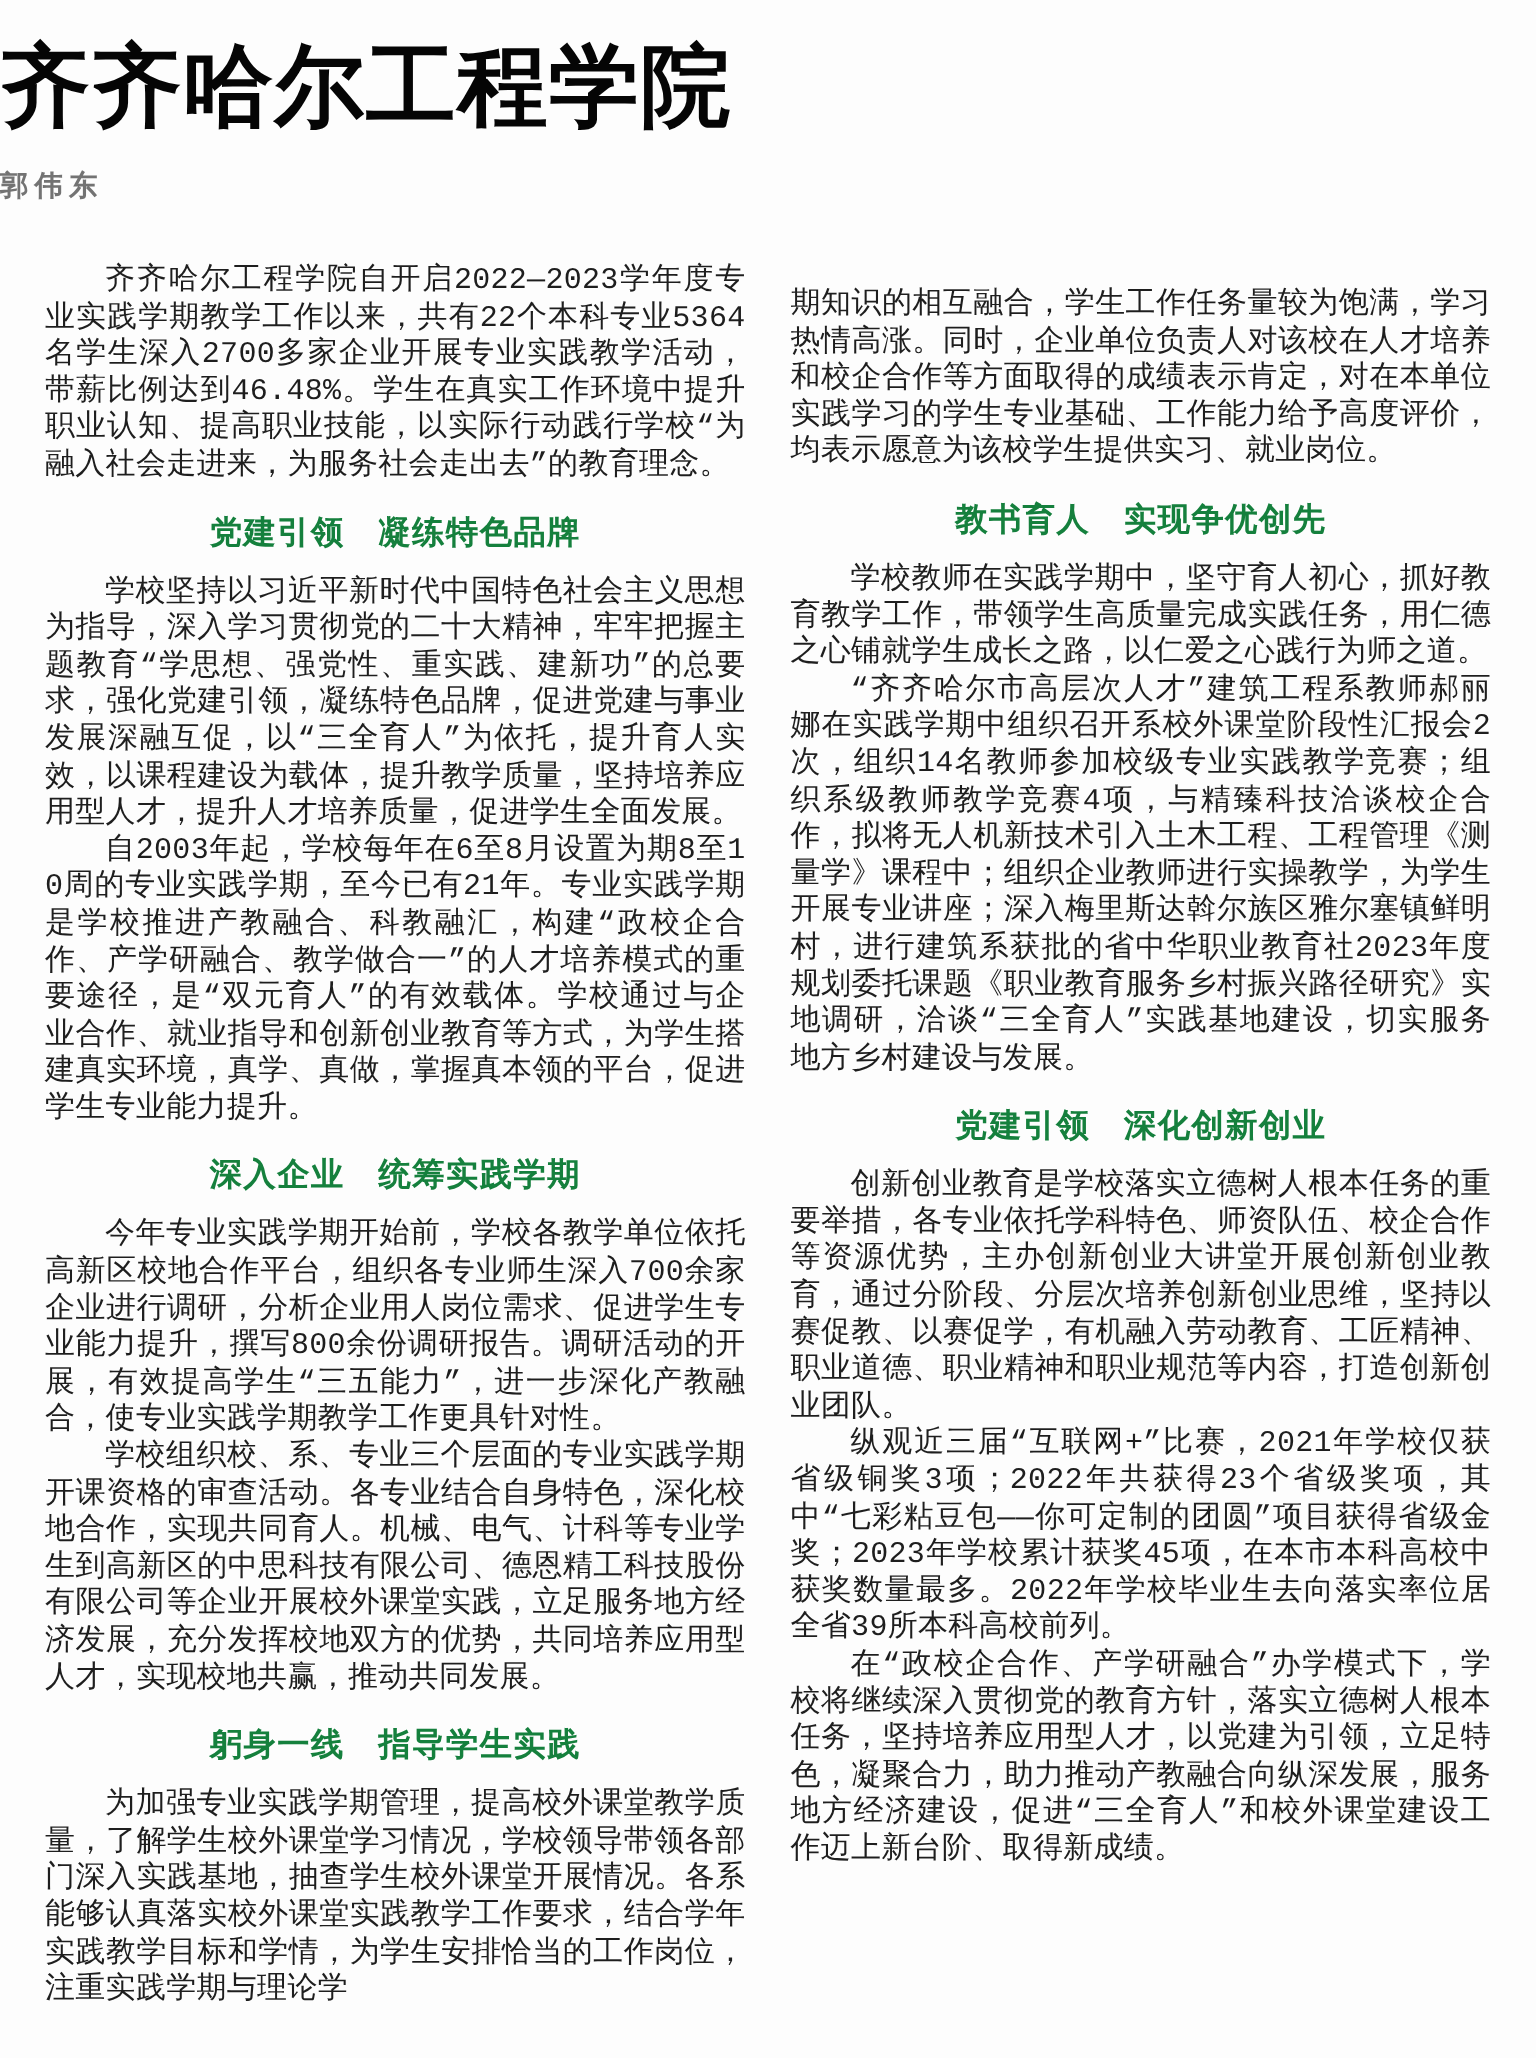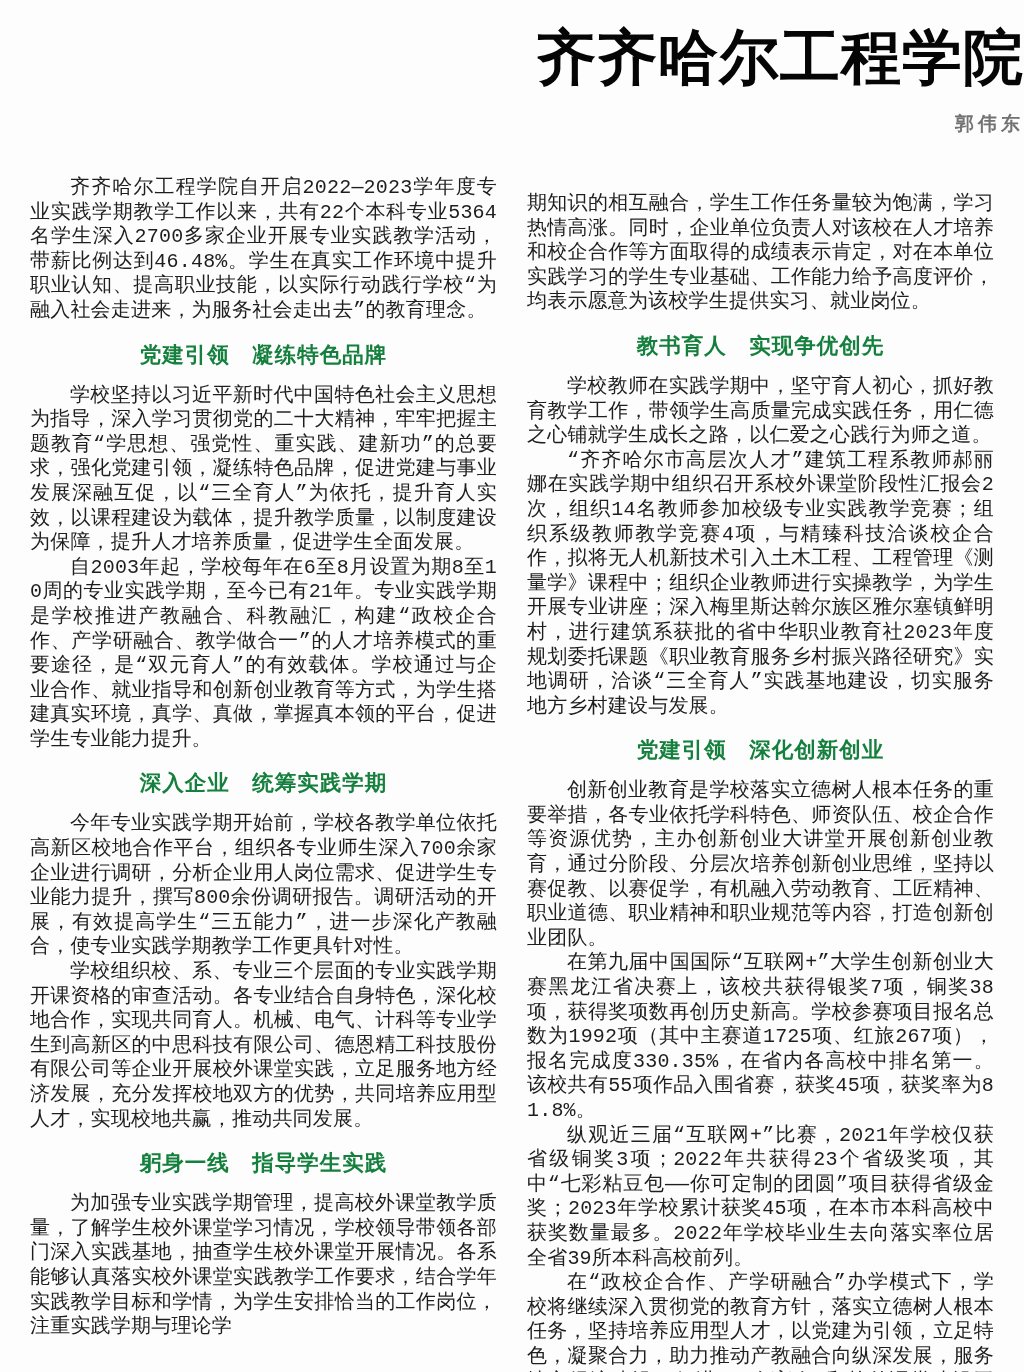--- a/index.html
+++ b/index.html
@@ -7,21 +7,21 @@
   .page {
     position: relative;
     width: 1024px;
     height: 1372px;
     margin: 0 auto;
     background: #fdfdfd;
     overflow: hidden;
     font-family: "Liberation Serif", "DejaVu Serif", serif;
     color: #1e1e1e;
   }
-  .header { text-align: right; }
+  .header { text-align: left; }
   .title-line {
     font-family: "Liberation Sans", "DejaVu Sans", sans-serif;
     font-weight: 900;
     color: #050505;
     font-size: 60px;
     line-height: 64px;
     letter-spacing: 1px;
     white-space: nowrap;
   }
   .title-line1 { padding-top: 26px; }
@@ -70,33 +70,32 @@
 <div class="page">
   <header class="header">
     <div class="title-line title-line1">齐齐哈尔工程学院</div>
     <div class="byline">郭伟东</div>
   </header>
 
   <main class="columns">
     <div class="column" id="col-left">
         <p class="para">齐齐哈尔工程学院自开启2022—2023学年度专业实践学期教学工作以来，共有22个本科专业5364名学生深入2700多家企业开展专业实践教学活动，带薪比例达到46.48%。学生在真实工作环境中提升职业认知、提高职业技能，以实际行动践行学校“为融入社会走进来，为服务社会走出去”的教育理念。</p>
         <h2 class="heading">党建引领　凝练特色品牌</h2>
-        <p class="para">学校坚持以习近平新时代中国特色社会主义思想为指导，深入学习贯彻党的二十大精神，牢牢把握主题教育“学思想、强党性、重实践、建新功”的总要求，强化党建引领，凝练特色品牌，促进党建与事业发展深融互促，以“三全育人”为依托，提升育人实效，以课程建设为载体，提升教学质量，以制度建设为保障，提升人才培养质量，促进学生全面发展。</p>
+        <p class="para">学校坚持以习近平新时代中国特色社会主义思想为指导，深入学习贯彻党的二十大精神，牢牢把握主题教育“学思想、强党性、重实践、建新功”的总要求，强化党建引领，凝练特色品牌，促进党建与事业发展深融互促，以“三全育人”为依托，提升育人实效，以课程建设为载体，提升教学质量，坚持培养应用型人才，提升人才培养质量，促进学生全面发展。</p>
         <p class="para">自2003年起，学校每年在6至8月设置为期8至10周的专业实践学期，至今已有21年。专业实践学期是学校推进产教融合、科教融汇，构建“政校企合作、产学研融合、教学做合一”的人才培养模式的重要途径，是“双元育人”的有效载体。学校通过与企业合作、就业指导和创新创业教育等方式，为学生搭建真实环境，真学、真做，掌握真本领的平台，促进学生专业能力提升。</p>
         <h2 class="heading">深入企业　统筹实践学期</h2>
         <p class="para">今年专业实践学期开始前，学校各教学单位依托高新区校地合作平台，组织各专业师生深入700余家企业进行调研，分析企业用人岗位需求、促进学生专业能力提升，撰写800余份调研报告。调研活动的开展，有效提高学生“三五能力”，进一步深化产教融合，使专业实践学期教学工作更具针对性。</p>
         <p class="para">学校组织校、系、专业三个层面的专业实践学期开课资格的审查活动。各专业结合自身特色，深化校地合作，实现共同育人。机械、电气、计科等专业学生到高新区的中思科技有限公司、德恩精工科技股份有限公司等企业开展校外课堂实践，立足服务地方经济发展，充分发挥校地双方的优势，共同培养应用型人才，实现校地共赢，推动共同发展。</p>
         <h2 class="heading">躬身一线　指导学生实践</h2>
         <p class="para">为加强专业实践学期管理，提高校外课堂教学质量，了解学生校外课堂学习情况，学校领导带领各部门深入实践基地，抽查学生校外课堂开展情况。各系能够认真落实校外课堂实践教学工作要求，结合学年实践教学目标和学情，为学生安排恰当的工作岗位，注重实践学期与理论学</p>
       </div>
     <div class="column" id="col-right">
         <p class="para no-indent">期知识的相互融合，学生工作任务量较为饱满，学习热情高涨。同时，企业单位负责人对该校在人才培养和校企合作等方面取得的成绩表示肯定，对在本单位实践学习的学生专业基础、工作能力给予高度评价，均表示愿意为该校学生提供实习、就业岗位。</p>
         <h2 class="heading">教书育人　实现争优创先</h2>
         <p class="para">学校教师在实践学期中，坚守育人初心，抓好教育教学工作，带领学生高质量完成实践任务，用仁德之心铺就学生成长之路，以仁爱之心践行为师之道。</p>
         <p class="para">“齐齐哈尔市高层次人才”建筑工程系教师郝丽娜在实践学期中组织召开系校外课堂阶段性汇报会2次，组织14名教师参加校级专业实践教学竞赛；组织系级教师教学竞赛4项，与精臻科技洽谈校企合作，拟将无人机新技术引入土木工程、工程管理《测量学》课程中；组织企业教师进行实操教学，为学生开展专业讲座；深入梅里斯达斡尔族区雅尔塞镇鲜明村，进行建筑系获批的省中华职业教育社2023年度规划委托课题《职业教育服务乡村振兴路径研究》实地调研，洽谈“三全育人”实践基地建设，切实服务地方乡村建设与发展。</p>
         <h2 class="heading">党建引领　深化创新创业</h2>
         <p class="para">创新创业教育是学校落实立德树人根本任务的重要举措，各专业依托学科特色、师资队伍、校企合作等资源优势，主办创新创业大讲堂开展创新创业教育，通过分阶段、分层次培养创新创业思维，坚持以赛促教、以赛促学，有机融入劳动教育、工匠精神、职业道德、职业精神和职业规范等内容，打造创新创业团队。</p>
-        <p class="para">在第九届中国国际“互联网+”大学生创新创业大赛黑龙江省决赛上，该校共获得银奖7项，铜奖38项，获得奖项数再创历史新高。学校参赛项目报名总数为1992项（其中主赛道1725项、红旅267项），报名完成度330.35%，在省内各高校中排名第一。该校共有55项作品入围省赛，获奖45项，获奖率为81.8%。</p>
         <p class="para">纵观近三届“互联网+”比赛，2021年学校仅获省级铜奖3项；2022年共获得23个省级奖项，其中“七彩粘豆包——你可定制的团圆”项目获得省级金奖；2023年学校累计获奖45项，在本市本科高校中获奖数量最多。2022年学校毕业生去向落实率位居全省39所本科高校前列。</p>
         <p class="para">在“政校企合作、产学研融合”办学模式下，学校将继续深入贯彻党的教育方针，落实立德树人根本任务，坚持培养应用型人才，以党建为引领，立足特色，凝聚合力，助力推动产教融合向纵深发展，服务地方经济建设，促进“三全育人”和校外课堂建设工作迈上新台阶、取得新成绩。</p>
       </div>
   </main>
 </div>
 
 </body></html>

